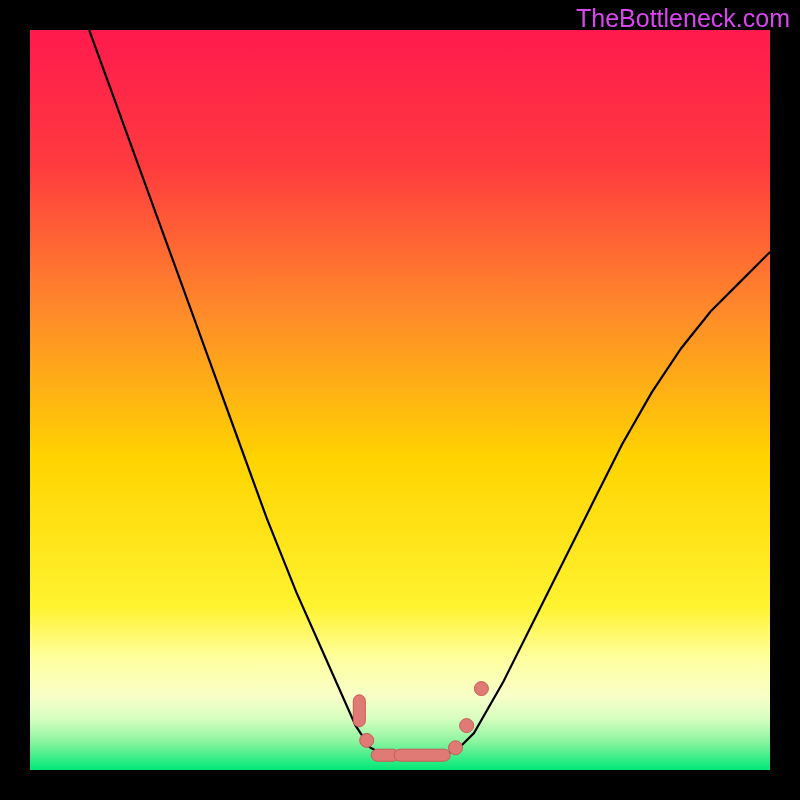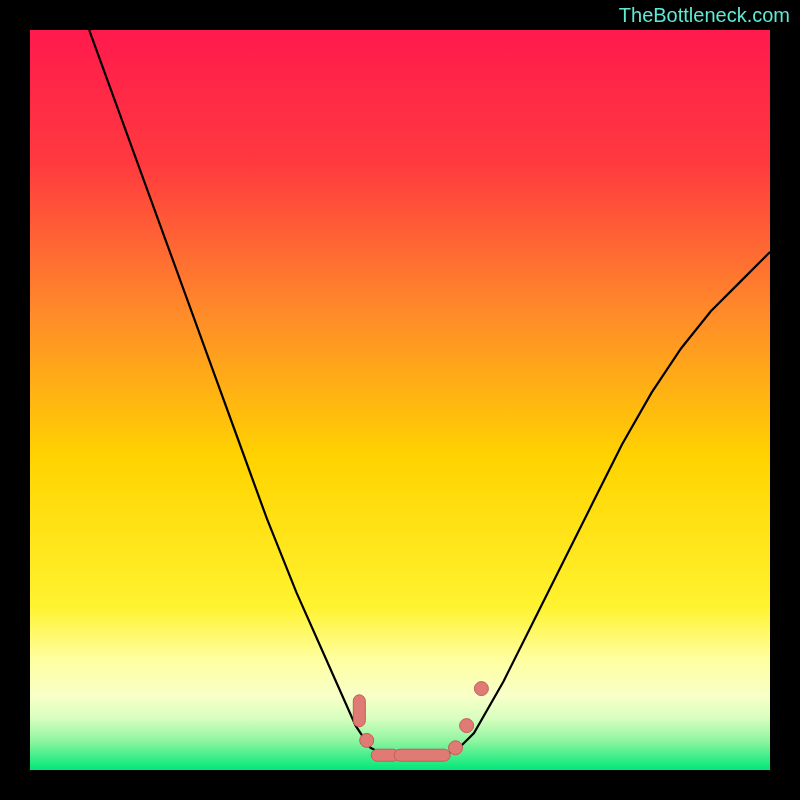--- a/index.html
+++ b/index.html
@@ -1,20 +1,20 @@
 <!DOCTYPE html>
 <html><head>
 <meta charset="utf-8">
 <style>
   * { margin: 0; padding: 0; box-sizing: border-box; }
   body { width: 800px; height: 800px; background: #000; position: relative; overflow: hidden; }
   .outer { position: absolute; inset: 0; background: #000; }
   .plot { position: absolute; left: 30px; top: 30px; width: 740px; height: 740px; }
   .grad { position: absolute; inset: 0; }
-  .watermark { position: absolute; top: 4px; right: 10px; font-family: Arial, Helvetica, sans-serif; font-size: 20px; color: #5eead4; font-weight: 400; }
+  .watermark { position: absolute; top: 4px; right: 10px; font-family: Arial, Helvetica, sans-serif; font-size: 25px; color: #d946ef; font-weight: 400; }
   svg.curves { position: absolute; inset: 0; }
 </style>
 </head>
 <body>
 
 <div class="outer">
   <div class="plot">
     <svg class="grad" viewBox="0 0 740 740" preserveAspectRatio="none">
       <defs>
         <linearGradient id="bg" x1="0" y1="0" x2="0" y2="1">

